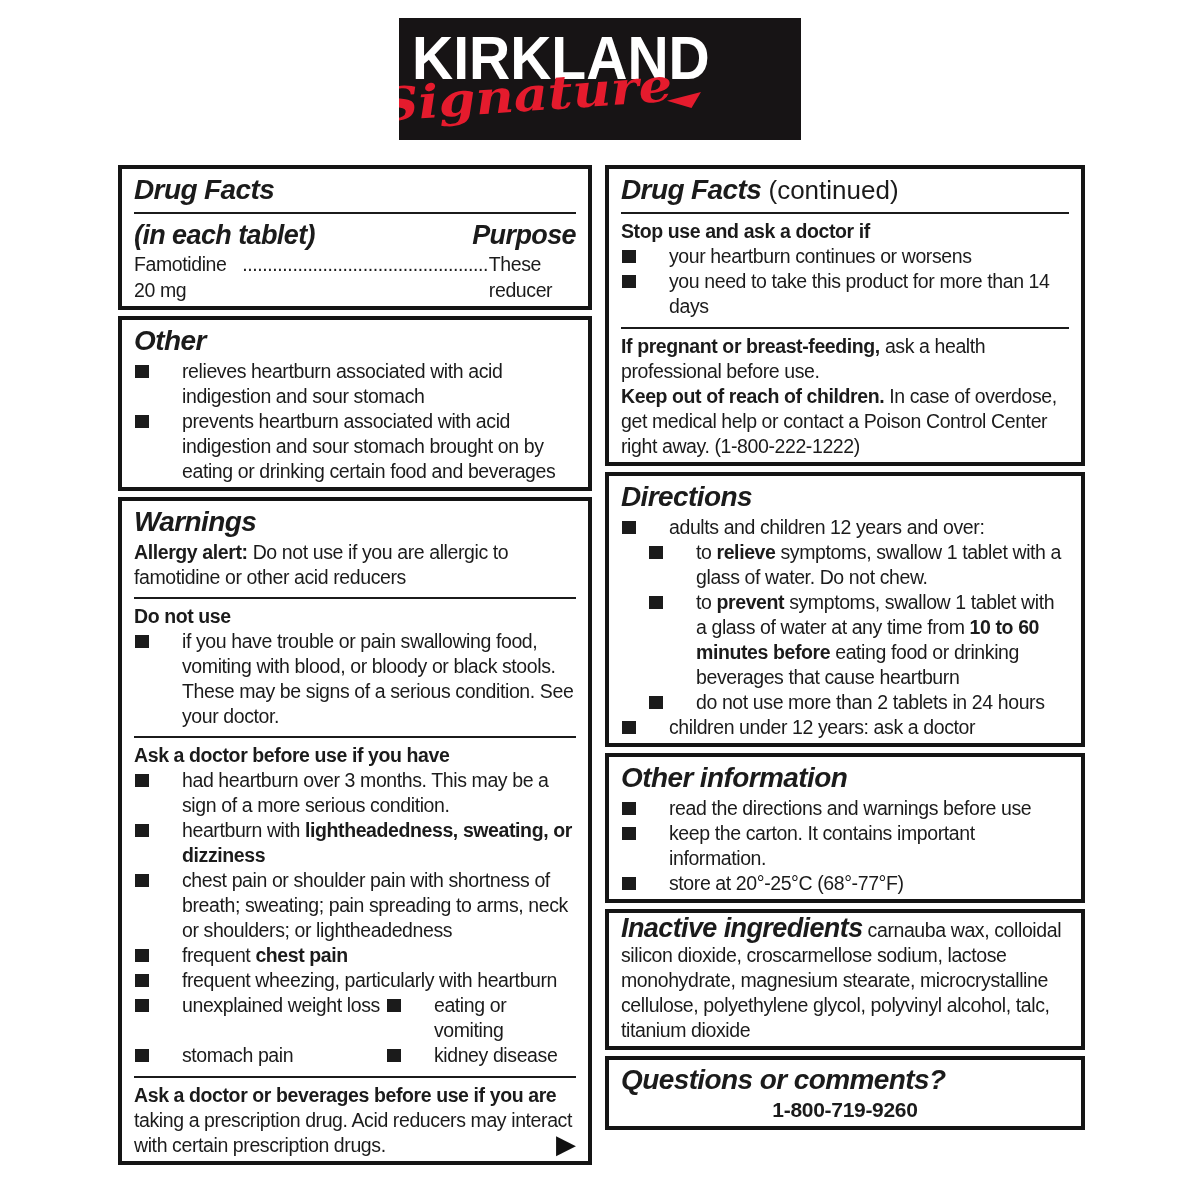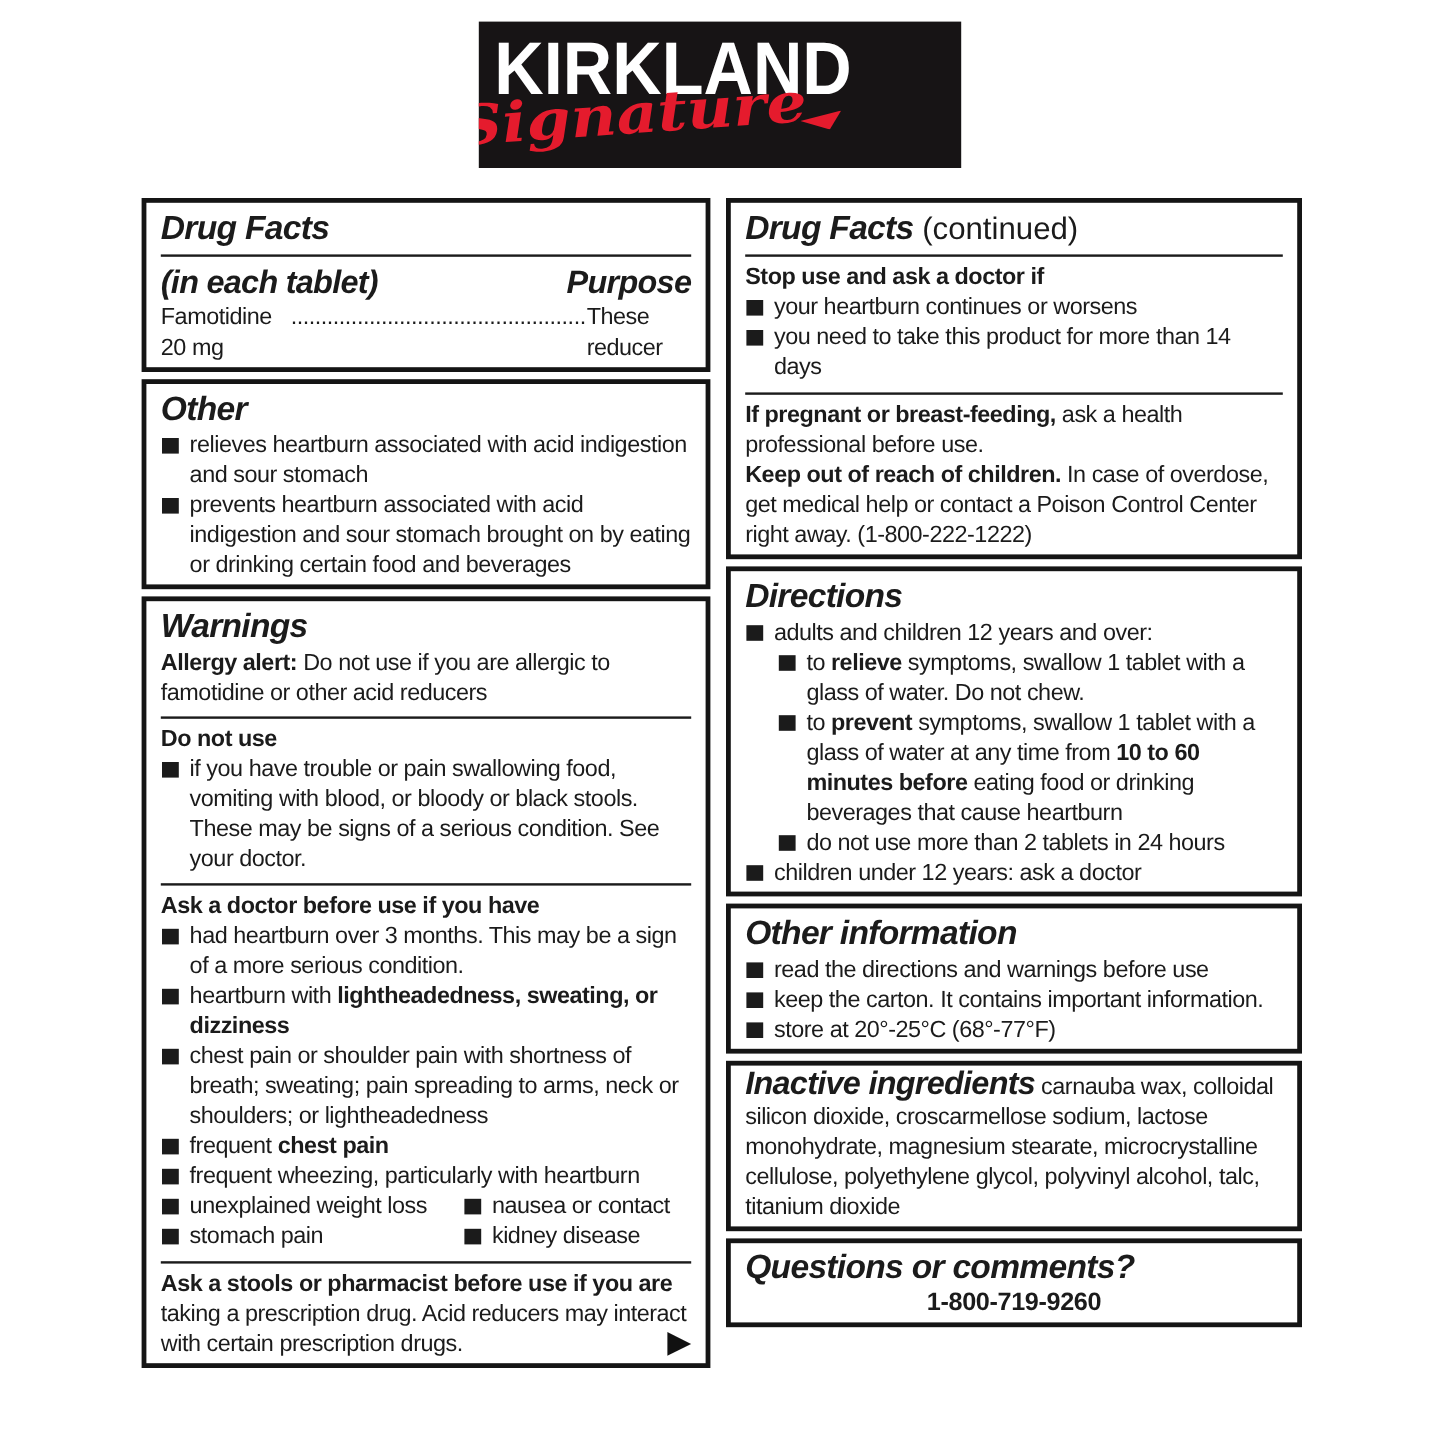--- a/index.html
+++ b/index.html
@@ -47,21 +47,21 @@
 
   .h1{font-style:italic;font-weight:bold;font-size:28px;line-height:36px;letter-spacing:-0.6px;}
   .h1-suffix{font-style:normal;font-weight:normal;font-size:26px;letter-spacing:0;}
   .h1-inline{font-style:italic;font-weight:bold;font-size:27px;letter-spacing:-0.6px;}
   .rule{border:none;border-top:2.5px solid #1b1b1b;margin:4px 0 5px 0;}
   .body, .bt{font-size:19.5px;line-height:25px;letter-spacing:-0.4px;}
   .b{font-weight:bold;}
   .sh{font-weight:bold;font-size:19.5px;line-height:25px;letter-spacing:-0.4px;}
   p{margin:0;}
 
-  .bi{display:flex;align-items:flex-start;margin:0;}
+  .bi{display:flex;align-items:flex-start;margin:0;gap:24px;}
   .sq{
     flex:0 0 auto;width:14px;height:13px;margin:6px 9px 0 1px;
     font-size:0;background:#1b1b1b;display:inline-block;
   }
   .bt{flex:1 1 auto;}
   .nest{margin-left:27px;}
   .grid2{display:grid;grid-template-columns:57% 43%;}
 
   .leader{display:flex;align-items:baseline;font-size:19.5px;line-height:26px;letter-spacing:-0.4px;}
   .leader-dots{flex:1 1 auto;overflow:hidden;white-space:nowrap;}
@@ -154,36 +154,36 @@
           <span class="bt">frequent wheezing, particularly with heartburn</span>
         </div>
 
         <div class="grid2">
           <div class="bi">
             <span class="sq"></span>
             <span class="bt">unexplained weight loss</span>
           </div>
           <div class="bi">
             <span class="sq"></span>
-            <span class="bt">nausea or contact</span>
+            <span class="bt">eating or vomiting</span>
           </div>
           <div class="bi">
             <span class="sq"></span>
             <span class="bt">stomach pain</span>
           </div>
           <div class="bi">
             <span class="sq"></span>
             <span class="bt">kidney disease</span>
           </div>
         </div>
 
         <hr class="rule" style="margin-top:8px;">
 
         <div class="arrow-wrap">
-          <p class="body"><span class="b">Ask a stools or pharmacist before use if you are</span><span> taking a prescription drug. Acid reducers may interact with certain prescription drugs.</span></p>
+          <p class="body"><span class="b">Ask a doctor or beverages before use if you are</span><span> taking a prescription drug. Acid reducers may interact with certain prescription drugs.</span></p>
           <span class="cont-arrow">▶</span>
         </div>
       </div>
     </div>
 
     <div class="col col-right">
 
       <div class="panel">
         <div><span class="h1">Drug Facts</span><span class="h1-suffix"> (continued)</span></div>
         <hr class="rule">

